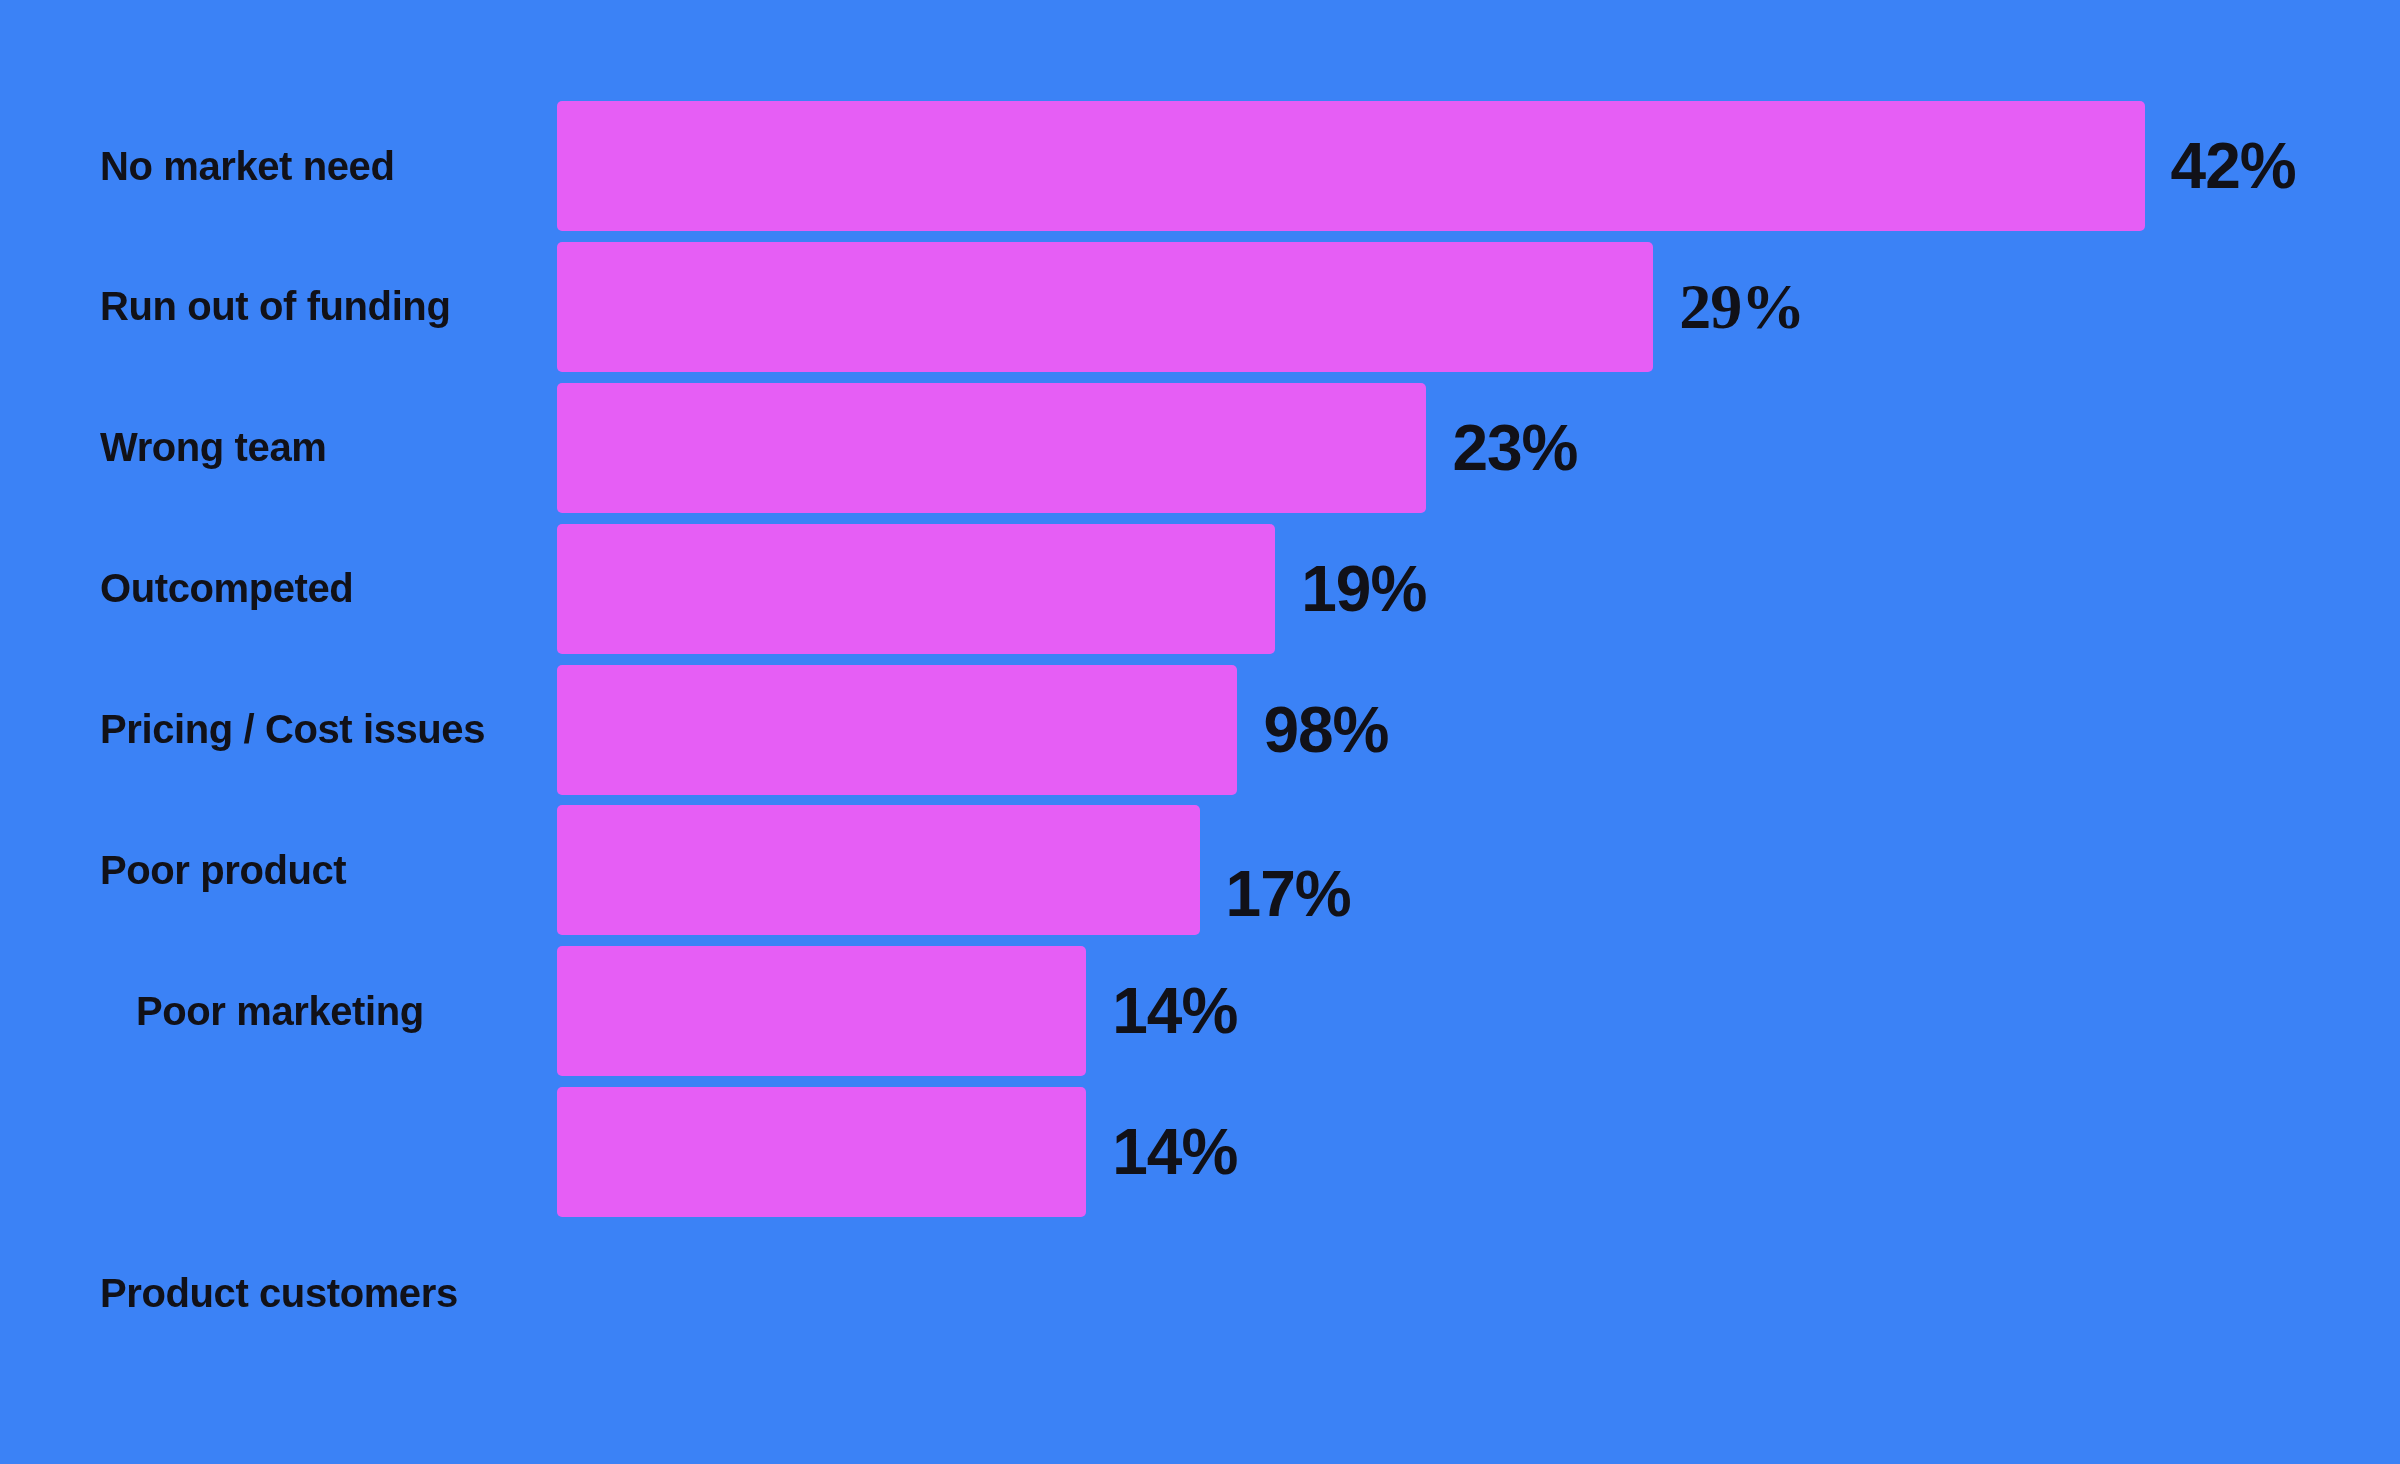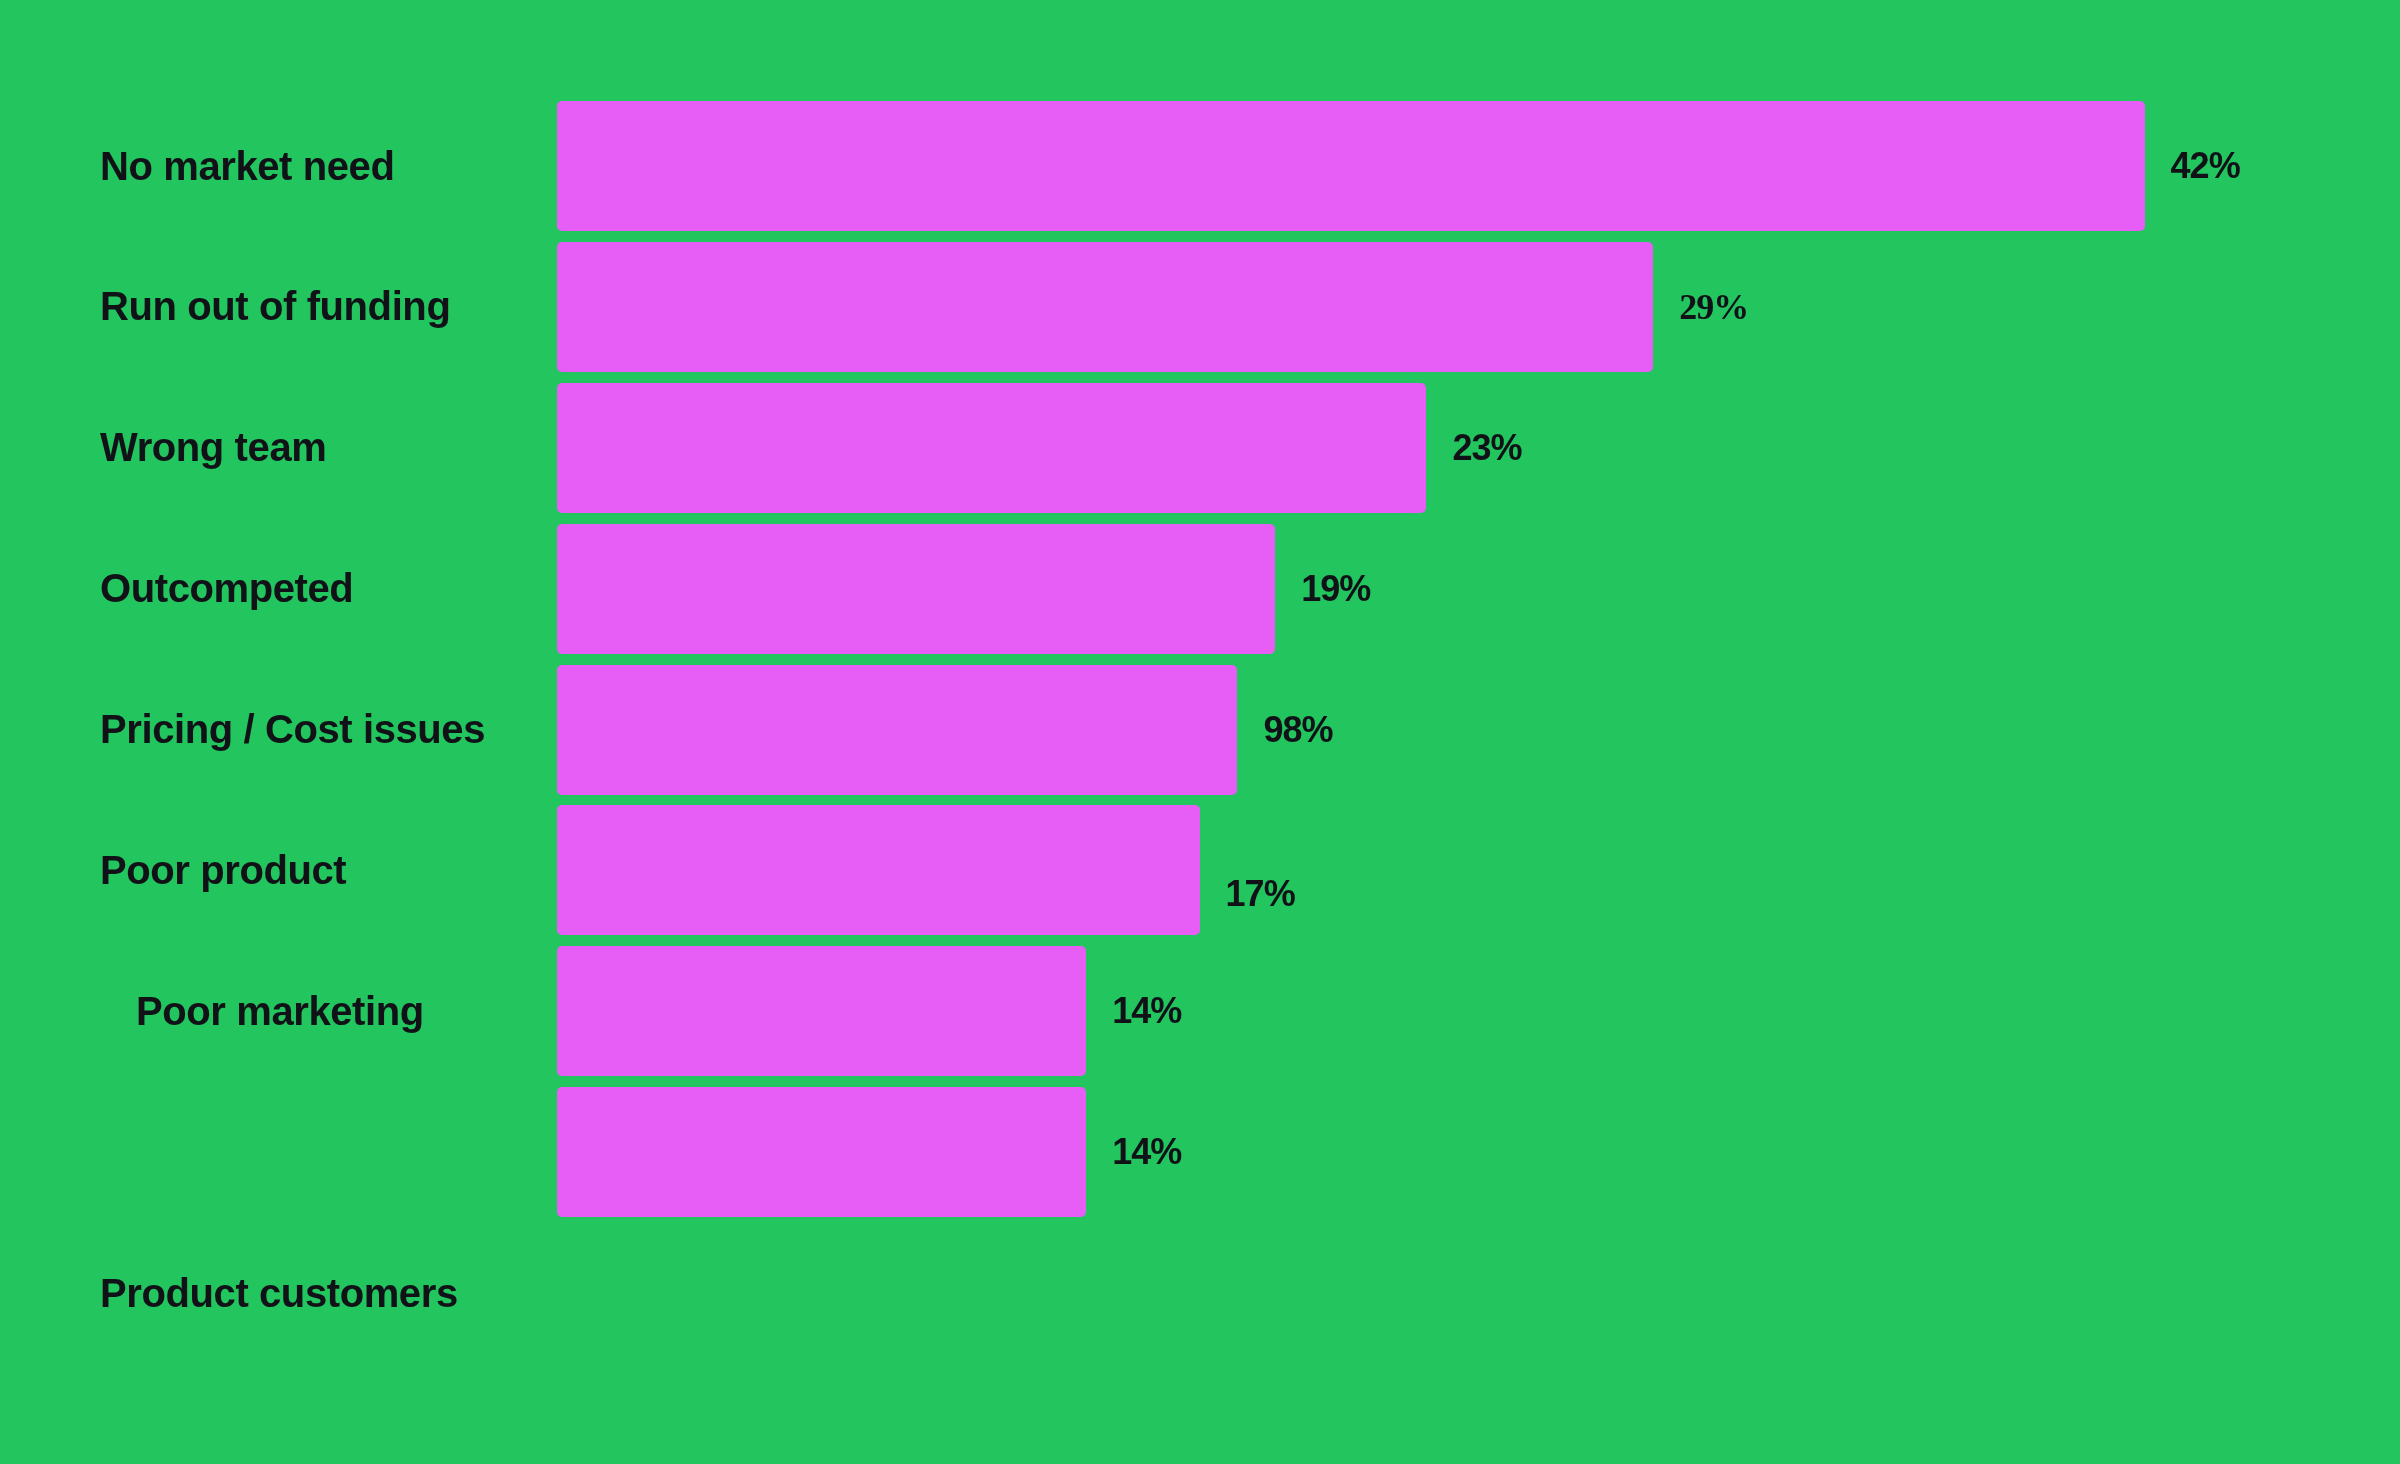--- a/index.html
+++ b/index.html
@@ -63,32 +63,32 @@
 
   .bar {
     height: 130px;
     background: #E65EF5;
     border-radius: 5px;
     flex: none;
   }
 
   .val-label {
     margin-left: 26px;
-    font-size: 36px;
+    font-size: 64px;
     font-weight: 700;
     color: #111118;
     letter-spacing: -1px;
     white-space: nowrap;
     line-height: 1;
   }
 </style>
 </head>
 <body style="background: rgb(245, 248, 220);">
 
-<div id="chart-root" style="background: #22c55e;">
+<div id="chart-root" style="background: #3b82f6;">
 
   <div class="plot">
 
     <div class="row">
       <div class="cat-label" style="color: rgb(17, 17, 24);">No market need</div>
       <div class="bar-wrap">
         <div class="bar" style="width: 1587.6px; background: rgb(230, 94, 245);"></div>
         <div class="val-label" style="color: rgb(17, 17, 24);">42%</div>
       </div>
     </div>

